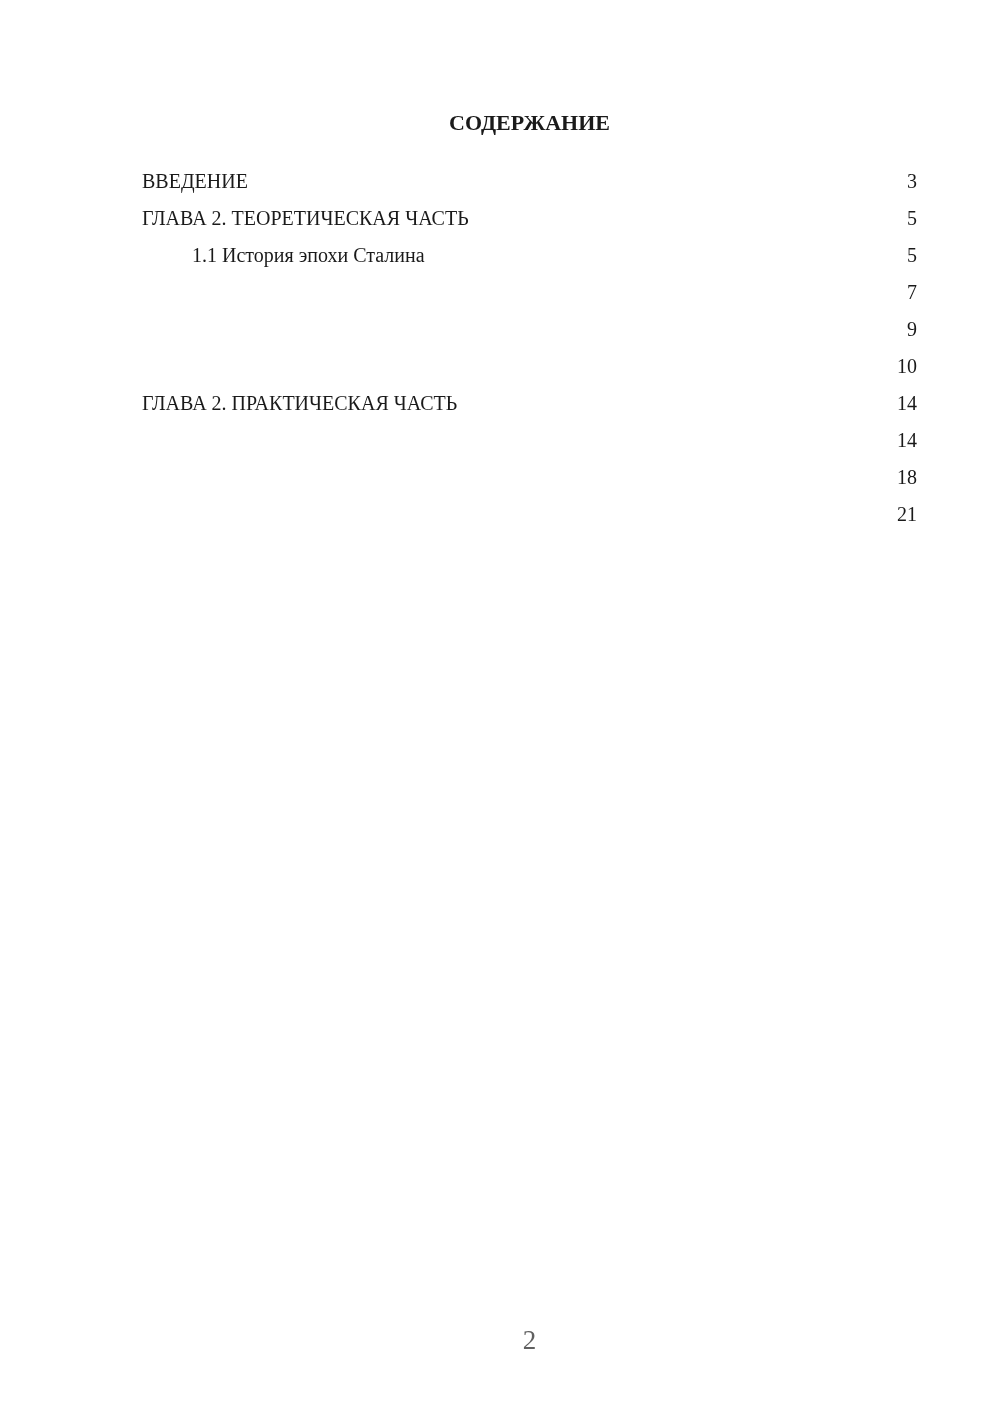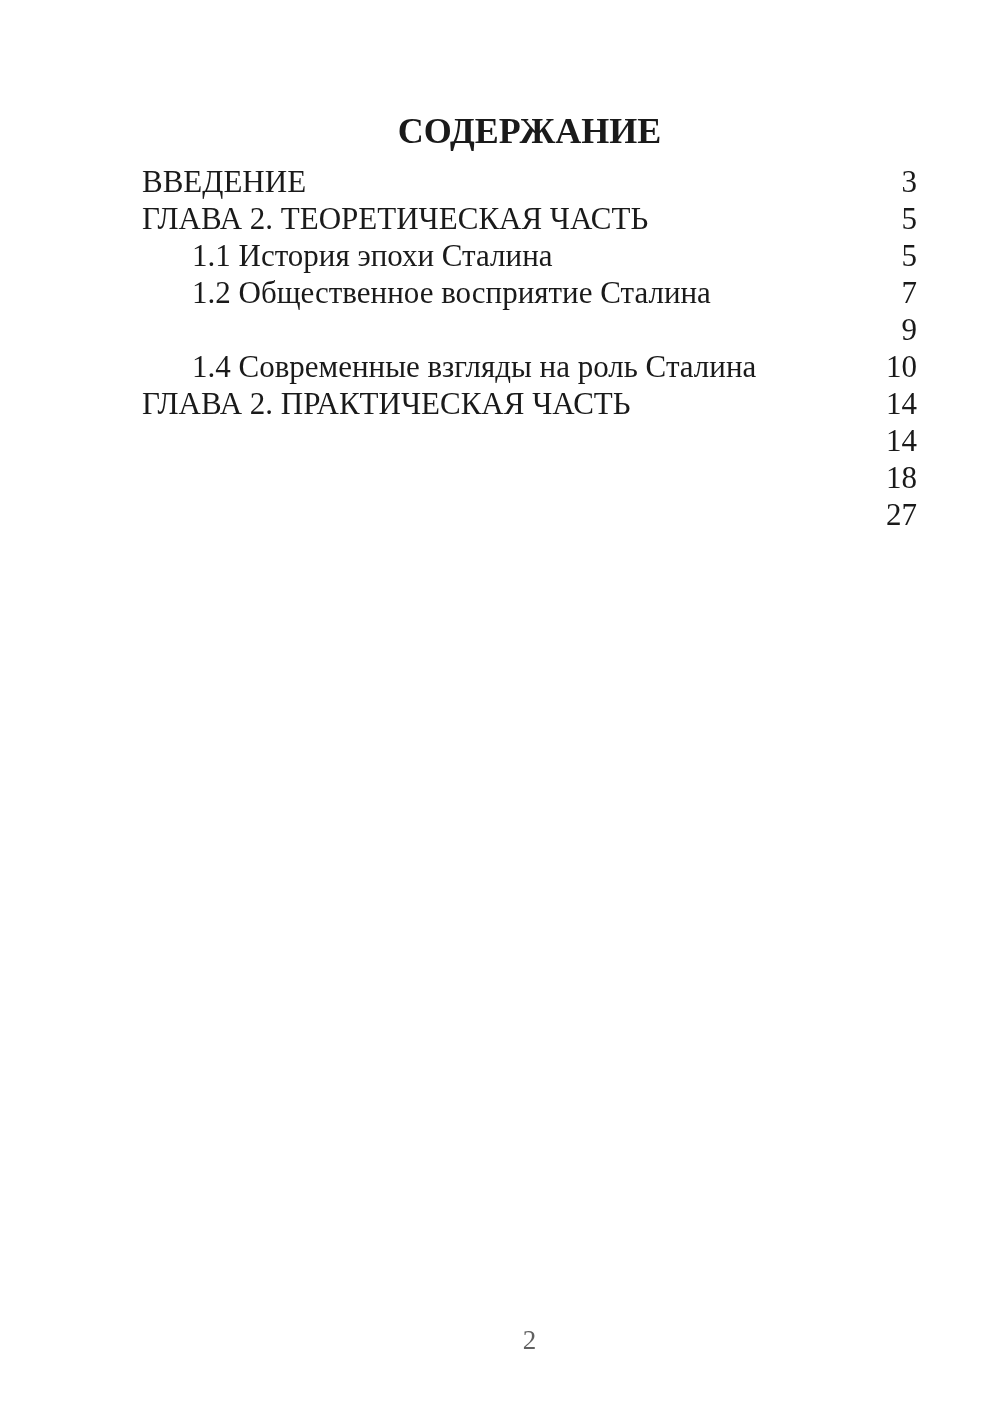--- a/index.html
+++ b/index.html
@@ -14,37 +14,37 @@
     font-family: "Liberation Serif", "DejaVu Serif", serif;
     color: #1a1a1a;
     overflow: hidden;
   }
   .doc-title {
     position: absolute;
     top: 89px;
     left: 142px;
     width: 775px;
     text-align: center;
-    font-size: 36px;
+    font-size: 22px;
     font-weight: bold;
     line-height: 37px;
     white-space: nowrap;
   }
   .toc {
     position: absolute;
     top: 163px;
     left: 142px;
     width: 775px;
   }
   .toc-row {
     display: flex;
     align-items: center;
     height: 37px;
     line-height: 37px;
-    font-size: 31px;
+    font-size: 20px;
     white-space: nowrap;
   }
   .toc-row .label {
     flex: 0 0 auto;
   }
   .toc-row.level-1 .label {
     padding-left: 50px;
   }
   .toc-row .spacer {
     flex: 1 1 auto;
@@ -79,45 +79,43 @@
     <span class="label">ГЛАВА 2. ТЕОРЕТИЧЕСКАЯ ЧАСТЬ</span>
     <span class="spacer"></span>
     <span class="pagenum">5</span>
   </div>
     <div class="toc-row level-1">
     <span class="label">1.1 История эпохи Сталина</span>
     <span class="spacer"></span>
     <span class="pagenum">5</span>
   </div>
     <div class="toc-row level-1">
-    <span class="label">1.2 Общественное восприятие Сталина</span>
     <span class="spacer"></span>
     <span class="pagenum">7</span>
   </div>
     <div class="toc-row level-1">
     <span class="spacer"></span>
     <span class="pagenum">9</span>
   </div>
     <div class="toc-row level-1">
-    <span class="label">1.4 Современные взгляды на роль Сталина</span>
     <span class="spacer"></span>
     <span class="pagenum">10</span>
   </div>
     <div class="toc-row level-0">
     <span class="label">ГЛАВА 2. ПРАКТИЧЕСКАЯ ЧАСТЬ</span>
     <span class="spacer"></span>
     <span class="pagenum">14</span>
   </div>
     <div class="toc-row level-1">
     <span class="spacer"></span>
     <span class="pagenum">14</span>
   </div>
     <div class="toc-row level-0">
     <span class="spacer"></span>
     <span class="pagenum">18</span>
   </div>
     <div class="toc-row level-0">
     <span class="spacer"></span>
-    <span class="pagenum">27</span>
+    <span class="pagenum">21</span>
   </div>
   </div>
 
 <div class="footer-pagenum">2</div>
 
 </body></html>

